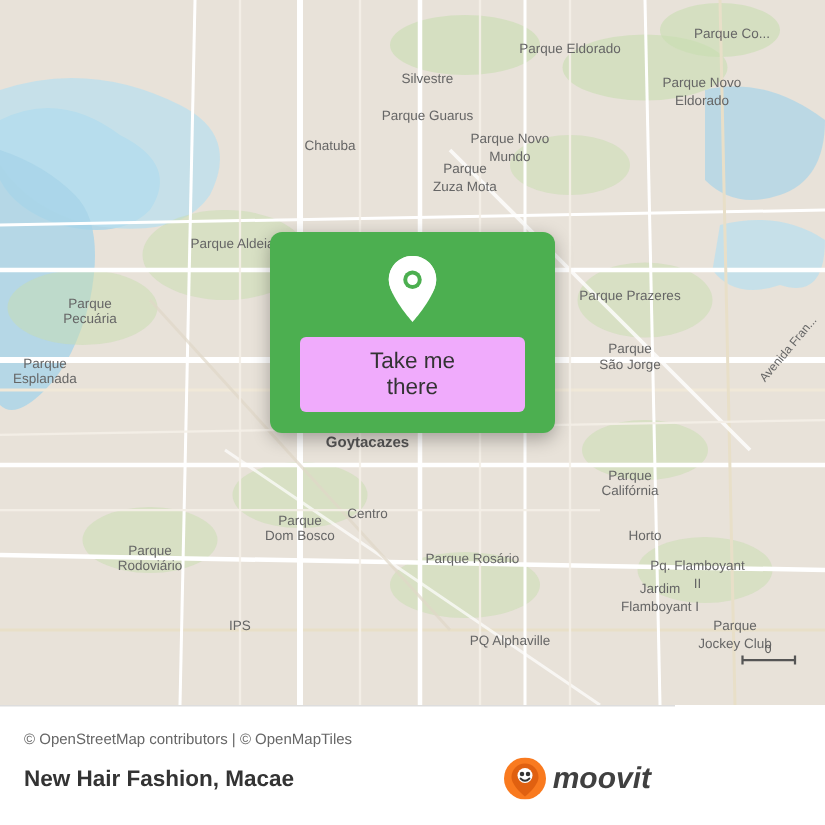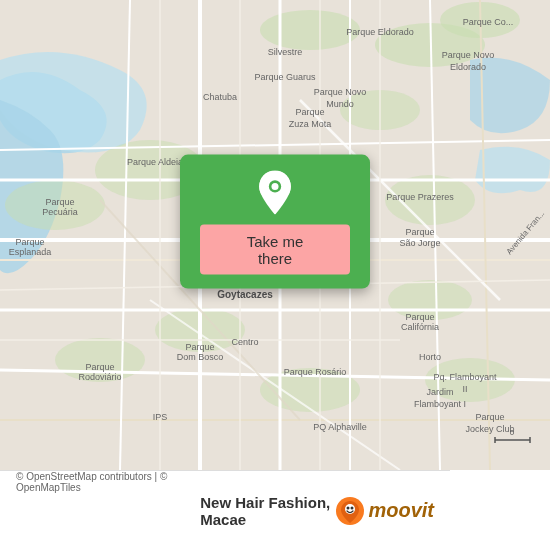--- a/index.html
+++ b/index.html
@@ -44,39 +44,39 @@
       z-index: 10;
     }
 
     #location-pin-icon {
       width: 44px;
       height: 44px;
       margin-bottom: 10px;
     }
 
     #take-me-there-btn {
-      background: #fca5a5;
+      background: #f0abfc;
       color: #333;
       border: none;
       border-radius: 4px;
       padding: 8px 36px;
       font-size: 15px;
       font-weight: 500;
       cursor: pointer;
       width: 100%;
       text-align: center;
     }
 
     
     #bottom-bar {
       width: 450px;
       height: 80px;
       background: white;
       display: flex;
-      flex-direction: row;
+      flex-direction: column;
       justify-content: center;
       padding: 0 16px;
       border-top: 1px solid #ddd;
     }
 
     #attribution {
       font-size: 10px;
       color: #666;
       margin-bottom: 6px;
     }
@@ -100,21 +100,21 @@
     }
 
     #moovit-icon {
       width: 28px;
       height: 28px;
     }
 
     #moovit-text {
       font-size: 20px;
       font-weight: bold;
-      color: #a16207;
+      color: #404040;
       font-style: italic;
     }
   </style>
 </head>
 <body>
 
 <div id="map-container">
 
   <svg id="map-bg" viewBox="0 0 550 470" xmlns="http://www.w3.org/2000/svg">
 

